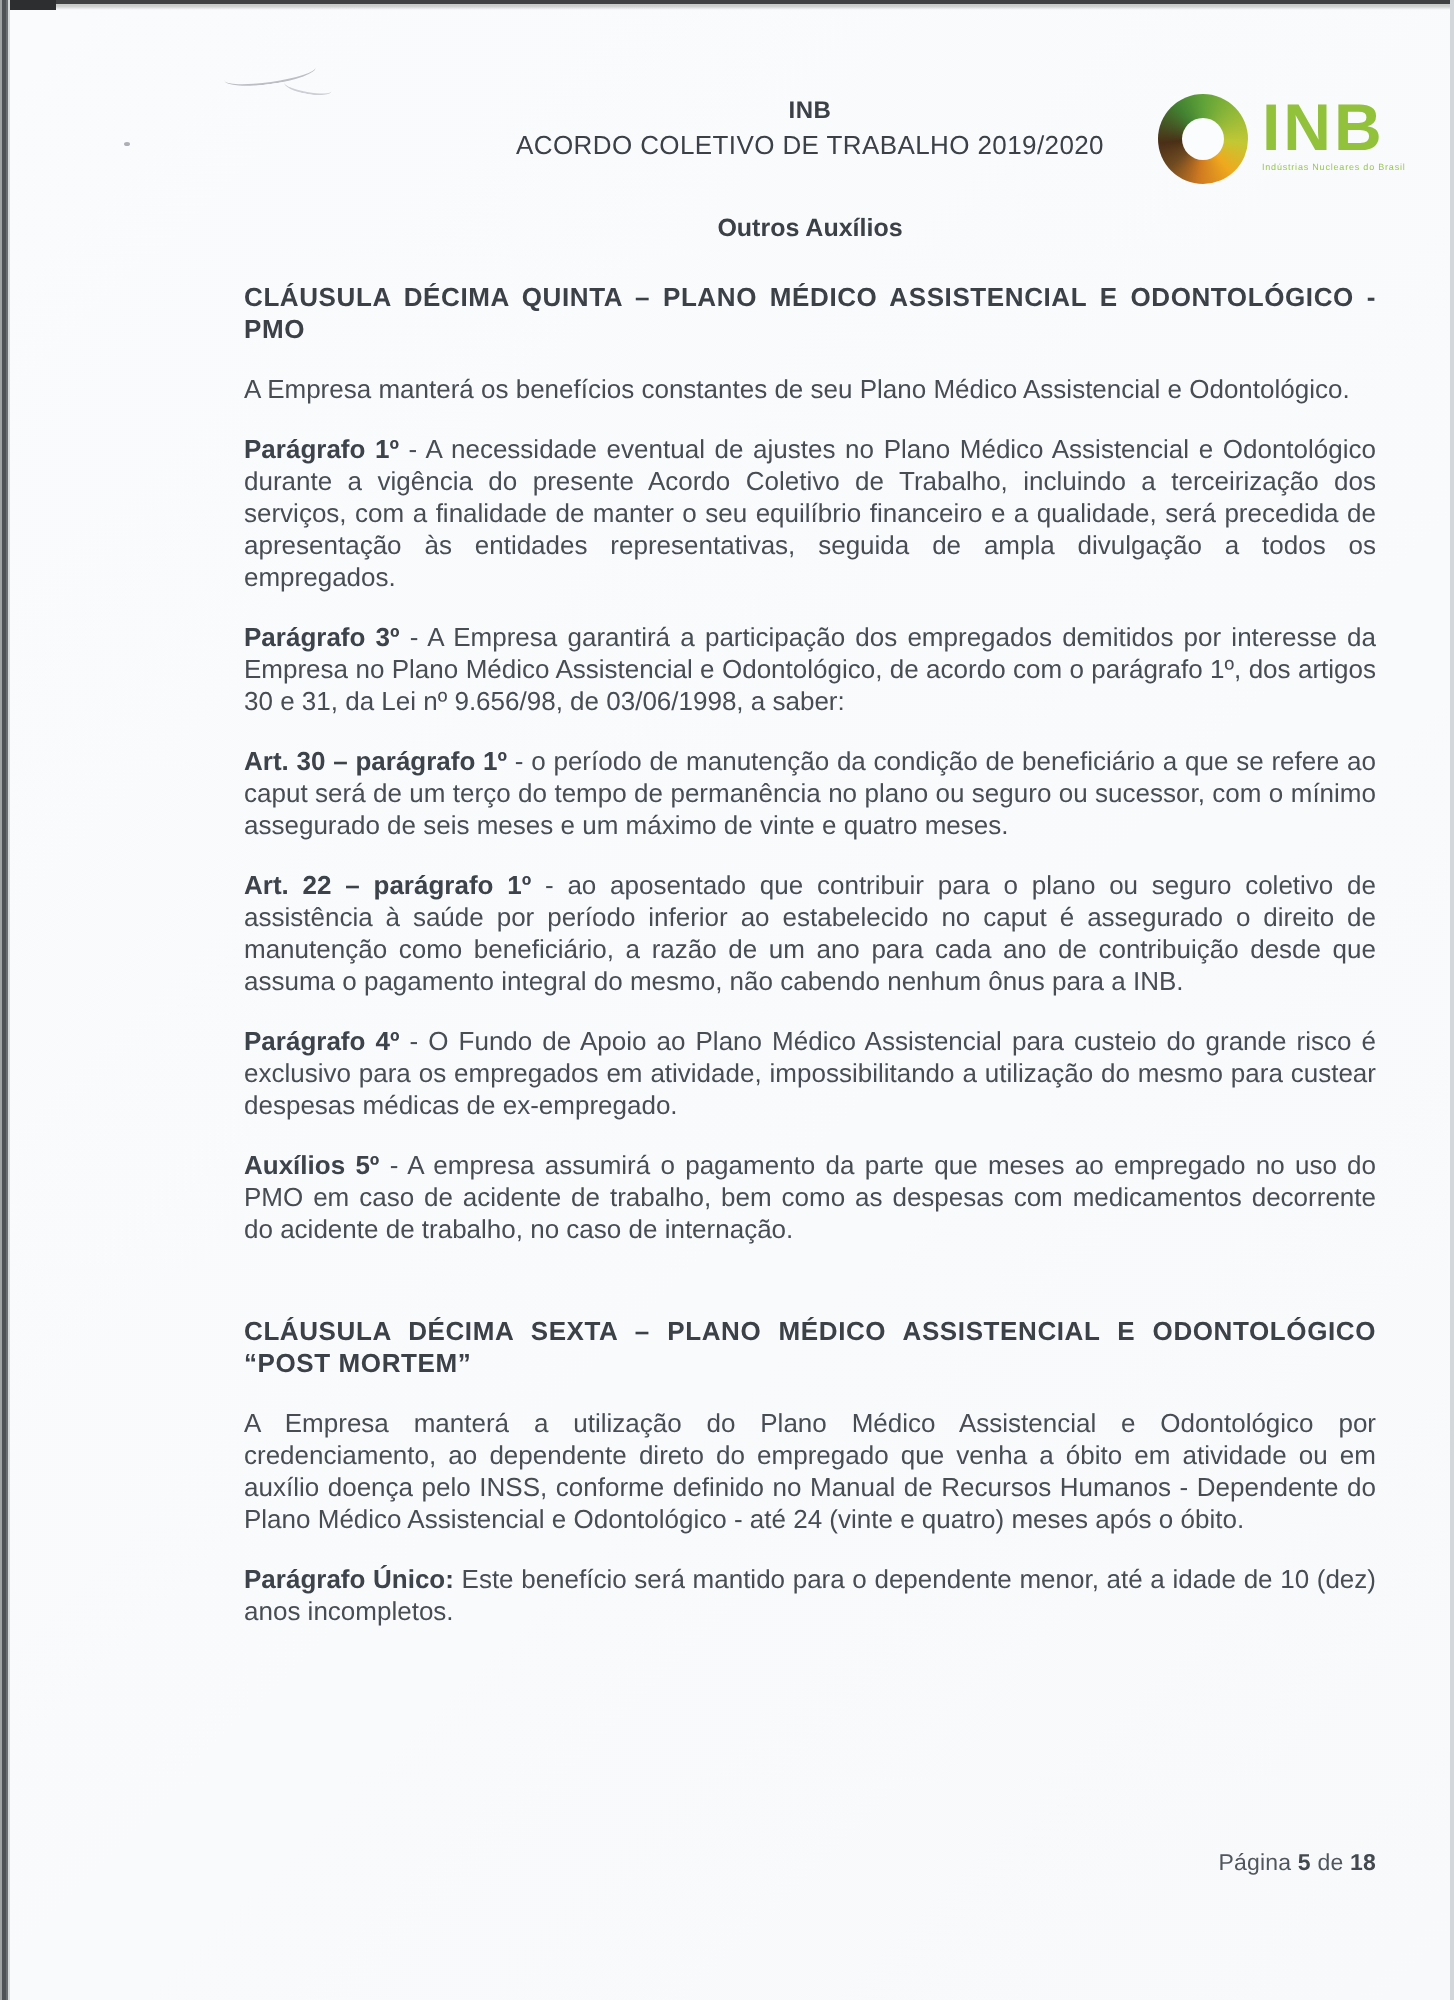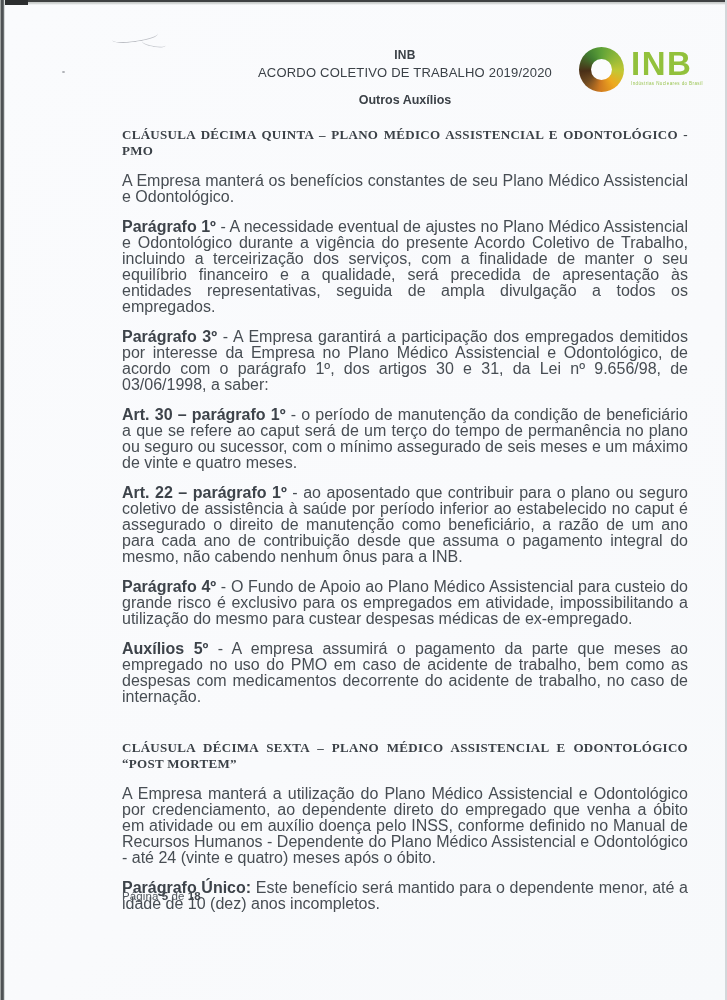--- a/index.html
+++ b/index.html
@@ -42,29 +42,29 @@
     border-radius:50%; background:#fbfcfd; }
   .logo-textwrap { margin:2px 0 0 7px; }
   .logo-text { font-size:33px; line-height:30px; font-weight:bold; letter-spacing:1.5px; color:#92c13c; }
   .logo-tagline { font-size:4.5px; line-height:5px; color:#9bc553; letter-spacing:.4px; margin-top:2px; white-space:nowrap; }
 
   
   .content { position:absolute; left:122px; top:48px; width:566px; }
   .doc-header { text-align:center; color:#3b4147; }
   .org { font-size:12px; font-weight:bold; letter-spacing:.3px; }
   .doc-title { font-size:13px; font-weight:normal; letter-spacing:.2px; margin-top:3px; }
-  .section-title { margin-top:13px; text-align:center; font-size:12.5px; font-weight:bold; color:#3b4147; }
+  .section-title { margin-top:27px; text-align:center; font-size:12.5px; font-weight:bold; color:#3b4147; }
 
   .clause { margin-top:20px; font-size:13px; line-height:16px; font-weight:bold;
-    letter-spacing:.3px; color:#3b4147; text-align:justify;font-family:Liberation Serif, serif; }
+    letter-spacing:.3px; color:#3b4147; text-align:justify; }
   .clause-2 { margin-top:35px; }
-  .para { margin-top:14px; font-size:16px; line-height:16px; text-align:justify; color:#474d53; }
+  .para { margin-top:14px; font-size:13px; line-height:16px; text-align:justify; color:#474d53; }
   .para b { color:#3d434a; }
 
-  .footer { position:absolute; left:122px; top:890px; width:566px; text-align:left;
+  .footer { position:absolute; left:122px; top:926px; width:566px; text-align:right;
     font-size:11.5px; color:#50565c; letter-spacing:.1px; }
   .footer b { color:#43494f; }
 </style>
 </head>
 <body>
 
 <div class="page">
 
   <div class="edge-top"></div>
   <div class="edge-top-corner"></div>

